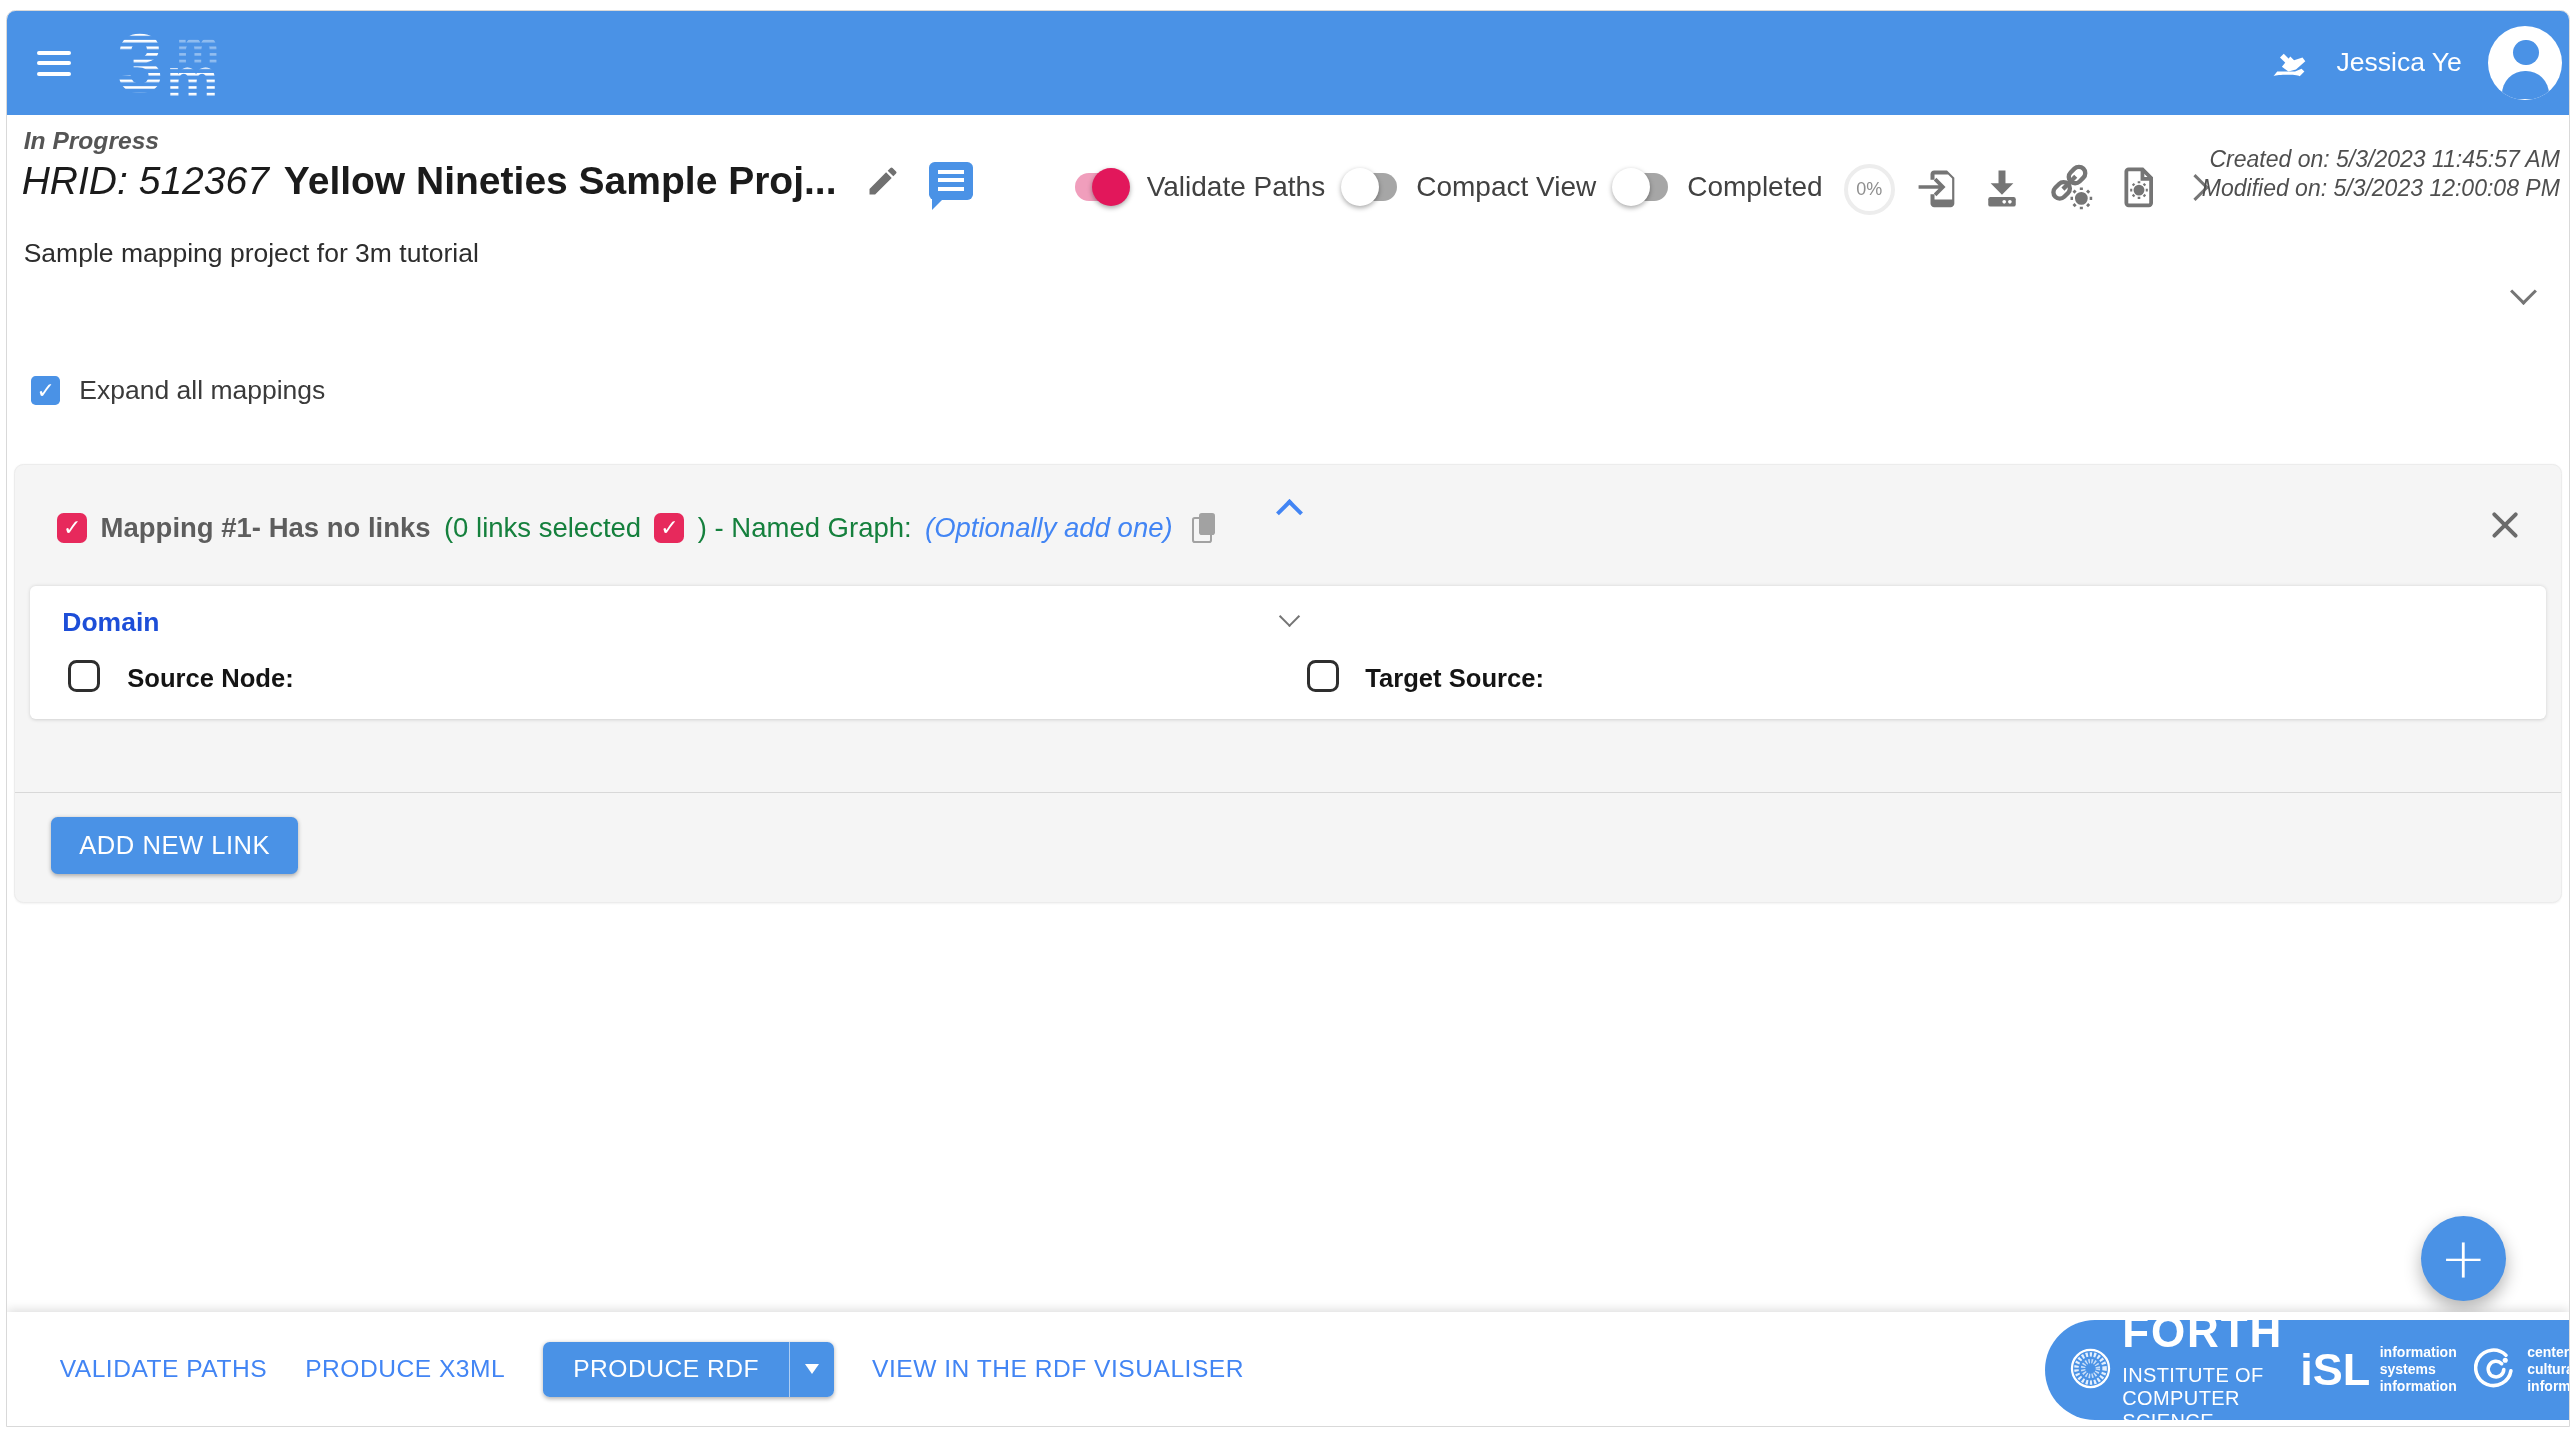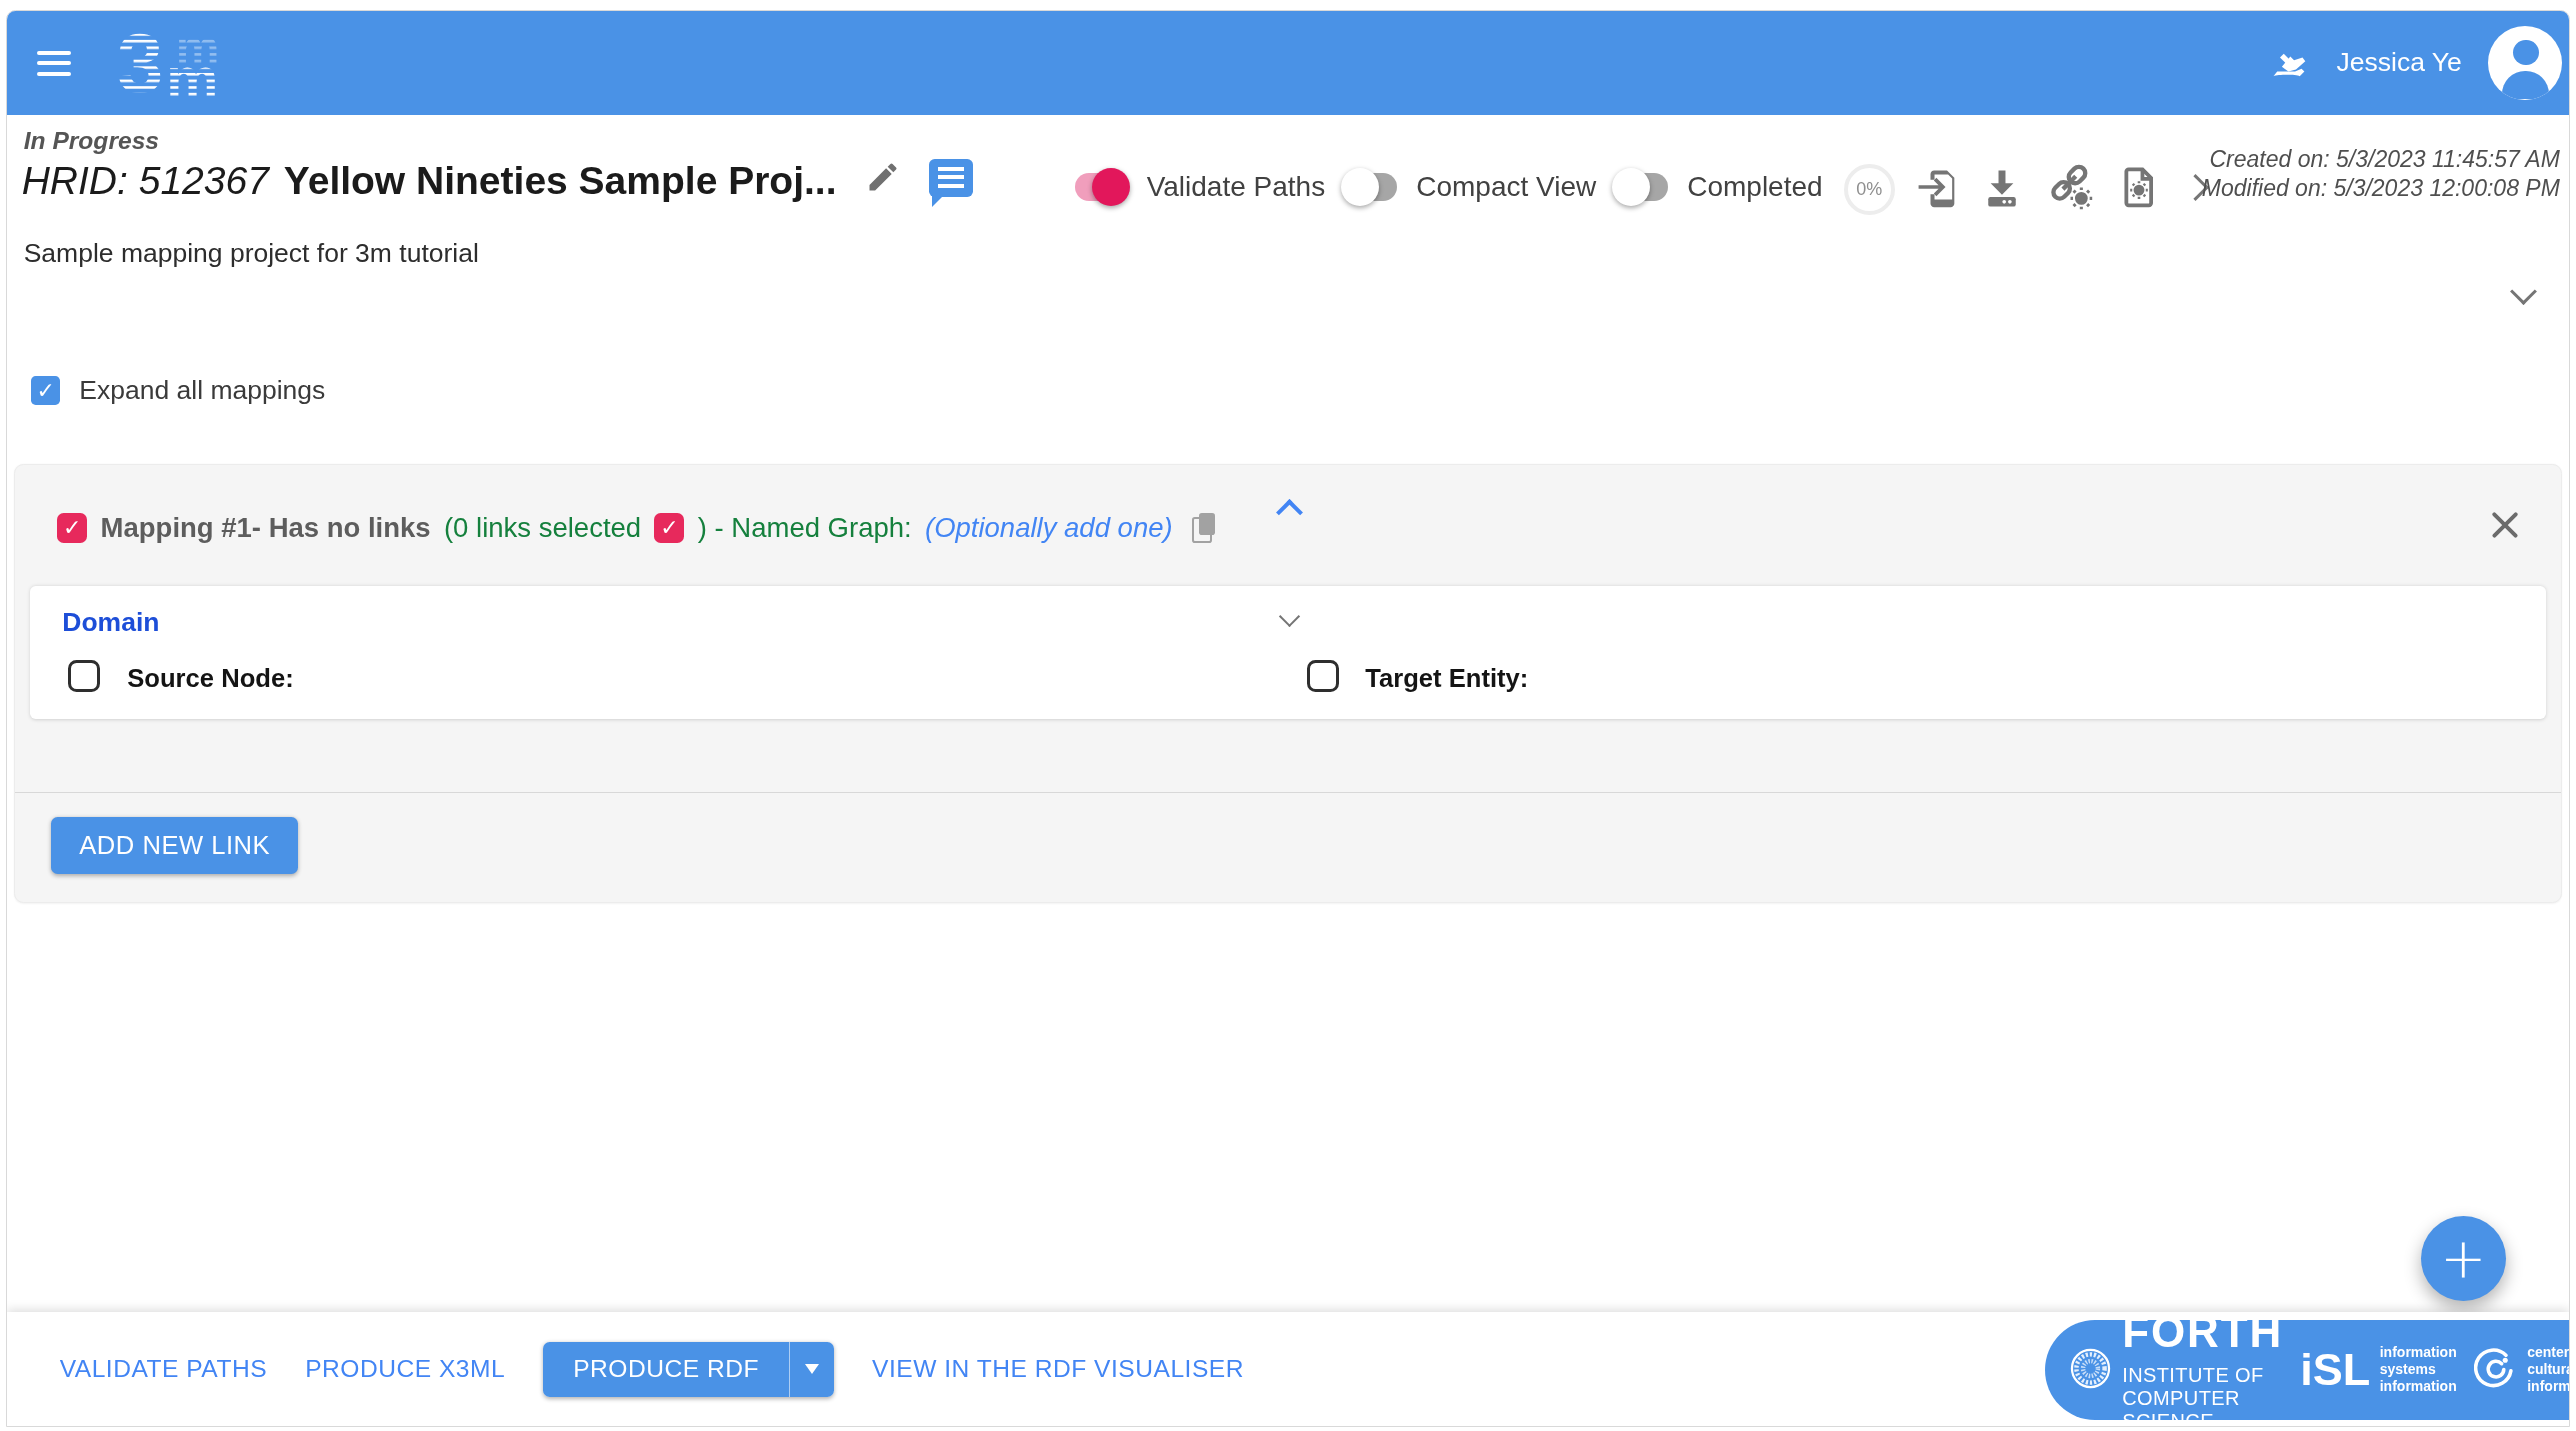--- a/index.html
+++ b/index.html
@@ -14,21 +14,21 @@
   .hamburger i { display:block; width:34px; height:4.3px; background:#fff; border-radius:1.9px; margin:6.2px 0; }
   .logo { position:absolute; left:110px; top:9.5px; }
   .appbar-right { position:absolute; right:7px; top:0; height:104px; display:flex; align-items:center; gap:26.5px; }
   .username { color:#fff; font-size:26.5px; }
   .avatar { width:74px; height:74px; border-radius:50%; background:#fff; position:relative; overflow:hidden; }
   .avatar .head { position:absolute; left:24.6px; top:14px; width:25.6px; height:25.6px; border-radius:50%; background:#4a92e6; }
   .avatar .body { position:absolute; left:13.3px; top:45px; width:47px; height:28px; border-radius:23px 23px 3.8px 3.8px; background:#4a92e6; }
 
   
   .status { position:absolute; left:17px; top:116px; font-size:24.6px; font-style:italic; font-weight:bold; color:#555; }
-  .title-row { position:absolute; left:15px; top:148px; display:flex; align-items:flex-start; gap:15px; }
+  .title-row { position:absolute; left:15px; top:148px; display:flex; align-items:center; gap:15px; }
   .hrid { font-size:39px; font-style:italic; color:#1b1b1b; }
   .ptitle { font-size:39px; font-weight:bold; color:#1b1b1b; }
   .icon-btn { display:flex; align-items:center; justify-content:center; cursor:pointer; }
   .comment-ic { width:44px; height:38px; background:#4a92e6; border-radius:5.7px; position:relative; margin-left:13.3px; }
   .comment-ic::after { content:""; position:absolute; left:2.8px; bottom:-10.4px;
       border-top:12.3px solid #4a92e6; border-right:12.3px solid transparent; }
   .comment-ic .lines { position:absolute; left:8.5px; top:8.5px; width:26.5px; height:21px;
       background:repeating-linear-gradient(#fff 0 3.8px, transparent 3.8px 8.5px); }
   .description { position:absolute; left:17px; top:227px; font-size:26.5px; color:#2d2d2d; }
 
@@ -284,21 +284,21 @@
         <i></i>
         <i></i>
       </span>
 
     <div class="domain-box">
       <span class="domain-head">Domain</span>
       <span class="domain-collapse"><span class="chev down"></span></span>
       <span class="cb cb-plain src-cb"></span>
       <span class="src-lab">Source Node:</span>
       <span class="cb cb-plain tgt-cb"></span>
-      <span class="tgt-lab">Target Entity:</span>
+      <span class="tgt-lab">Target Source:</span>
     </div>
 
     <div class="card-divider"></div>
     <button class="add-link-btn">ADD NEW LINK</button>
   </div>
 
   <div class="fab">
     <span>+</span>
   </div>
 

